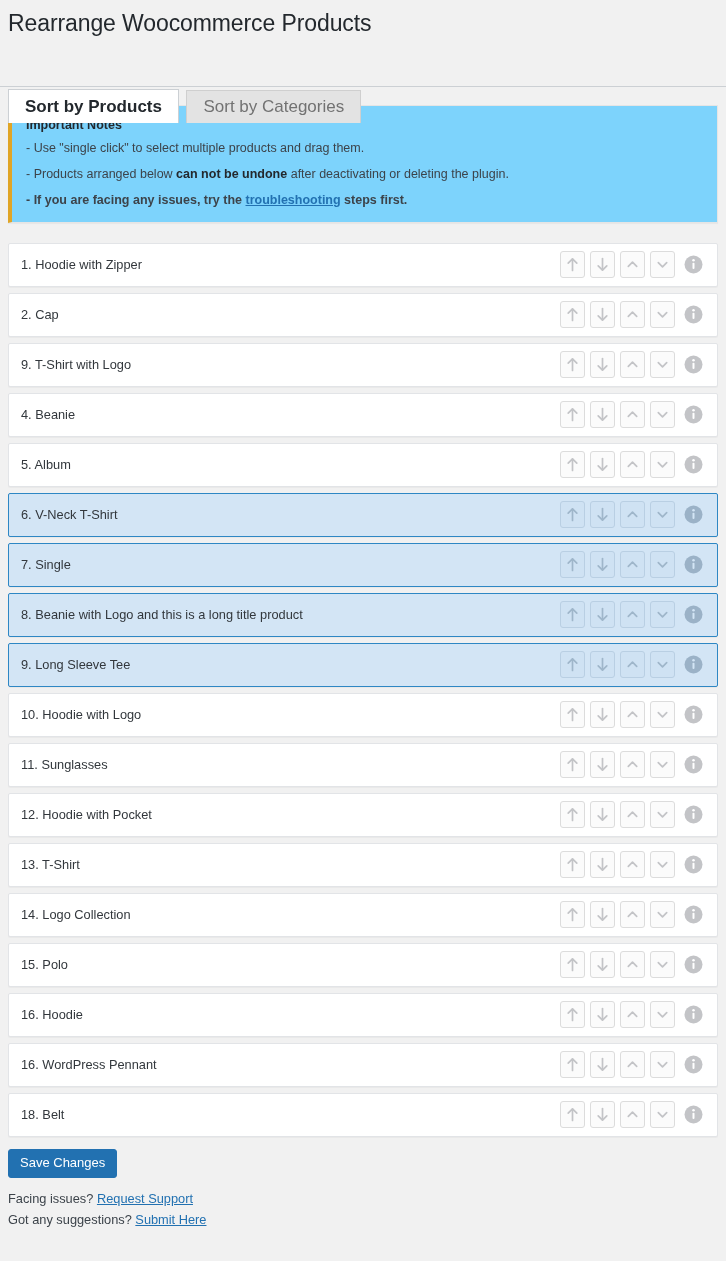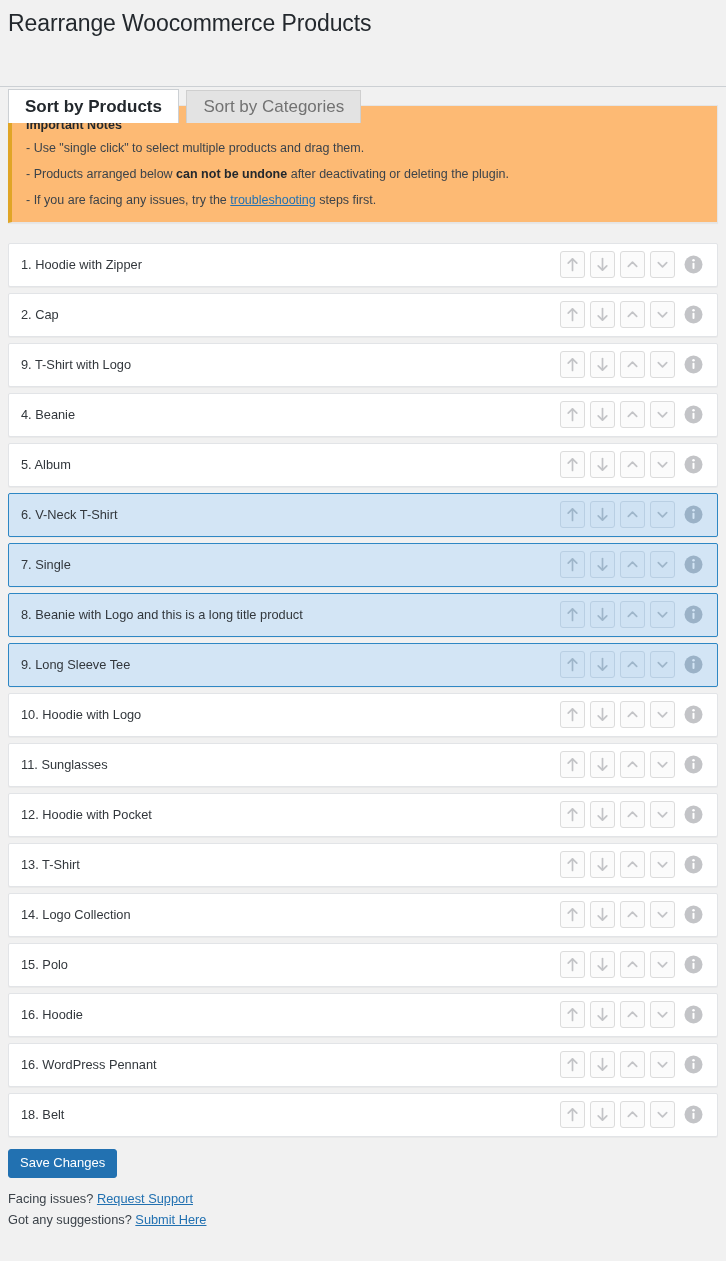--- a/index.html
+++ b/index.html
@@ -59,39 +59,39 @@
   .tab.inactive {
     background: #e3e3e3;
     color: #727272;
     border-color: #cfcfcf;
     margin-top: 36px;
   }
 
   
   .notes {
     margin: 18px 8px 0 8px;
-    background: #fdba74;
+    background: #7dd3fc;
     border: 1px solid #e5e5e5;
     border-left: 4px solid #e0a526;
     padding: 12px 14px 13px 14px;
     box-shadow: 0 1px 1px rgba(0,0,0,.04);
   }
   .notes-title {
     font-size: 12.5px;
     font-weight: bold;
     color: #23282d;
     margin: 0 0 8px 0;
   }
   .notes-line {
     font-size: 12.5px;
     color: #3c434a;
     margin: 0 0 9px 0;
     line-height: 1.35;
   }
-  .notes-line:last-child { margin-bottom: 0; }
+  .notes-line:last-child { margin-bottom: 0; font-weight: bold; }
   .notes-line b { font-weight: bold; color: #23282d; }
   a.link { color: #2271b1; text-decoration: underline; cursor: pointer; }
 
   
   .list { margin: 20px 0 0 0; padding: 0 8px; }
   .row {
     position: relative;
     height: 44px;
     margin-bottom: 6px;
     background: #ffffff;

